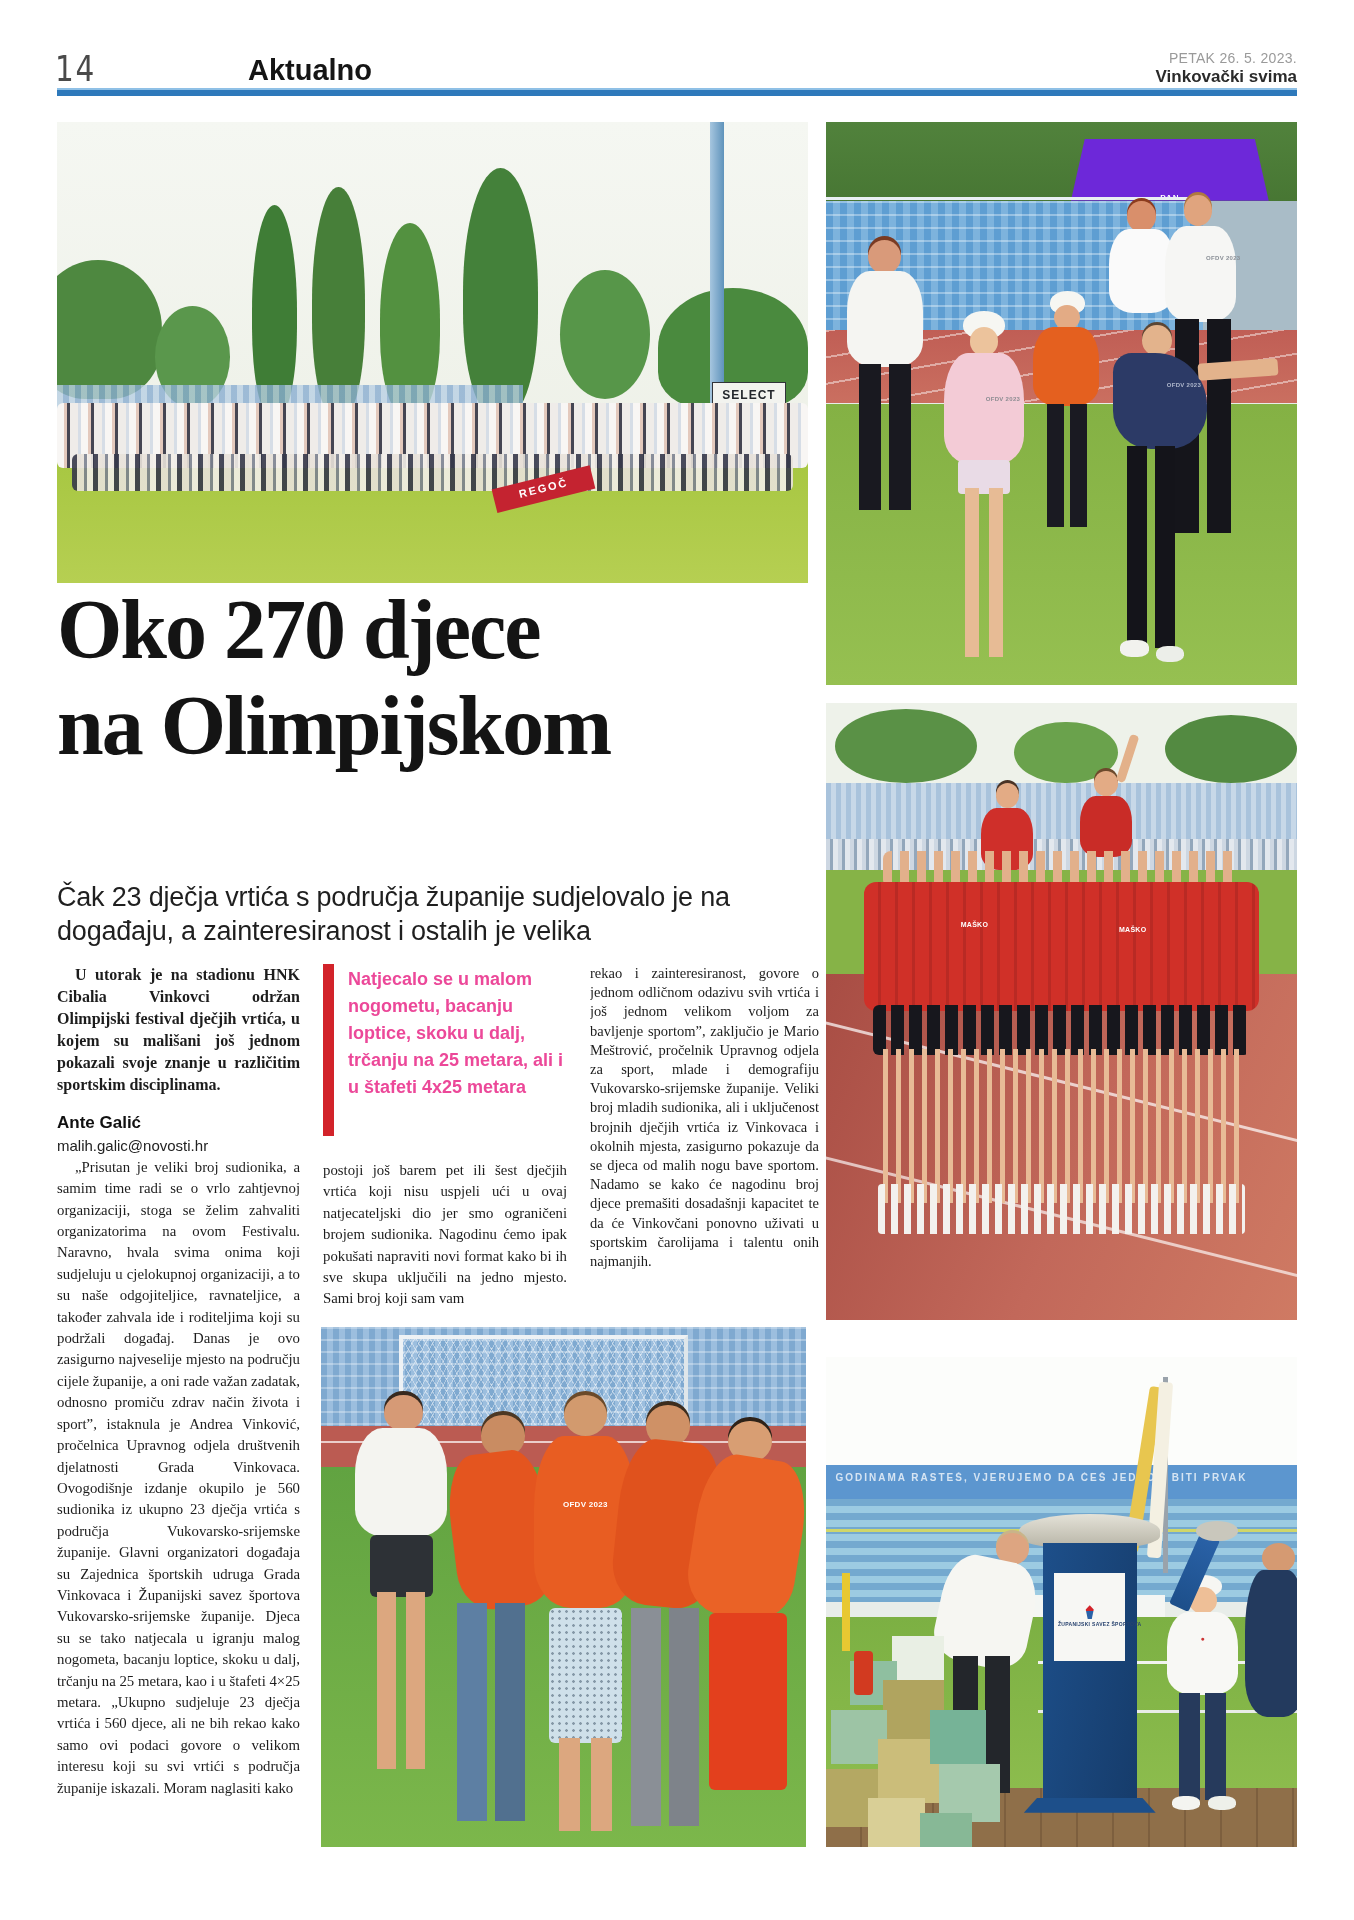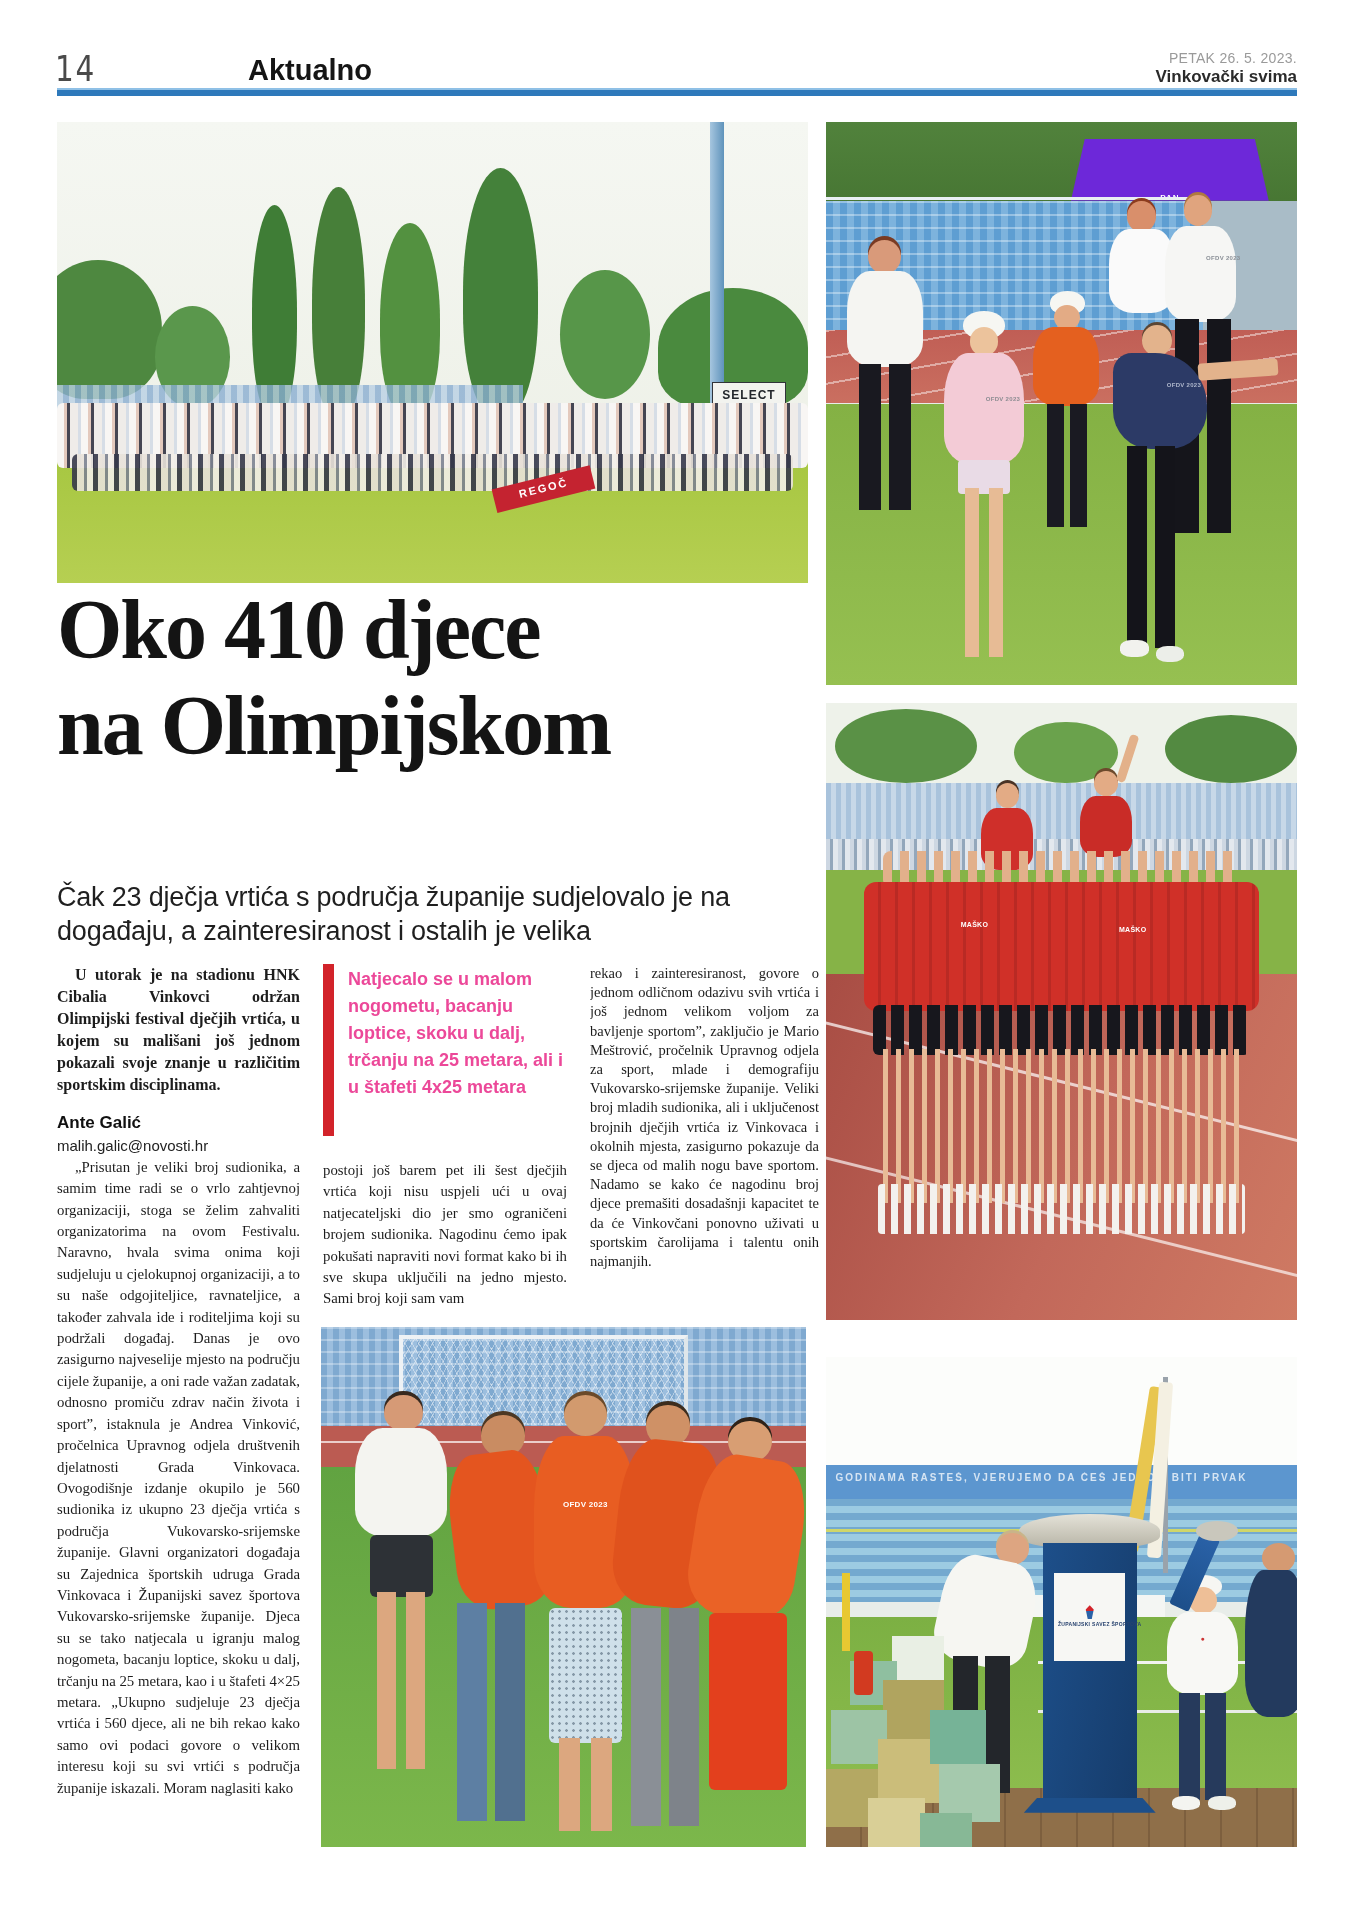--- a/index.html
+++ b/index.html
@@ -125,21 +125,21 @@
     <div class="bd" style="left:61%;top:41%;width:20%;height:17%;background:#2c3a66;border-radius:20% 55% 40% 40%;">
       <span class="st" style="left:52%;top:30%;width:46%;color:#aeb6cb;">OFDV 2023</span>
     </div>
     <div class="ps" style="left:79%;top:42.5%;width:17%;height:3%;background:#e3b38c;border-radius:4px;transform:rotate(-4deg);"></div>
     <div class="ps" style="left:64%;top:57.5%;width:10%;height:36%;background:linear-gradient(90deg,#14141a 0 42%,rgba(0,0,0,0) 42% 58%,#14141a 58%);"></div>
     <div class="ps" style="left:62.5%;top:92%;width:6%;height:3%;background:#f2f2ee;border-radius:40%;"></div>
     <div class="ps" style="left:70%;top:93%;width:6%;height:3%;background:#eceee9;border-radius:40%;"></div>
   </div>
 
   <h1 class="abs headline" style="margin:0;">
-    <span style="display:block;">Oko 410 djece</span>
+    <span style="display:block;">Oko 270 djece</span>
     <span style="display:block;">na Olimpijskom</span>
   </h1>
   <p class="abs subhead" style="margin:0;">Čak 23 dječja vrtića s područja županije sudjelovalo je na događaju, a zainteresiranost i ostalih je velika</p>
 
   <div class="col col1">
     <p class="lead">U utorak je na stadionu HNK Cibalia Vinkovci održan Olimpijski festival dječjih vrtića, u kojem su mališani još jednom pokazali svoje znanje u različitim sportskim disciplinama.</p>
     <div class="byline">
       <div class="a">Ante Galić</div>
       <div class="e">malih.galic@novosti.hr</div>
     </div>

